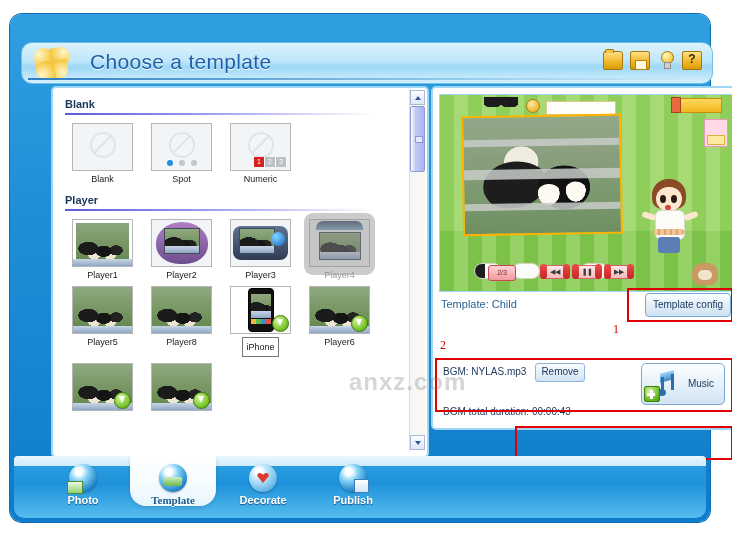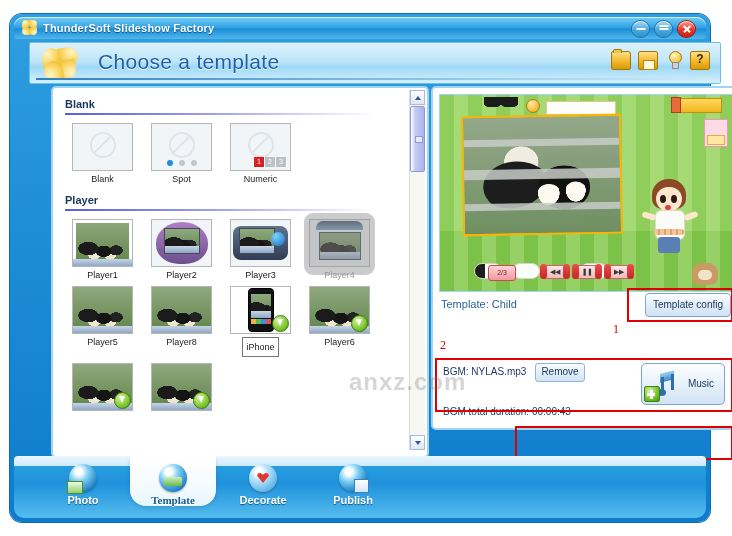--- a/index.html
+++ b/index.html
@@ -59,22 +59,22 @@
   .win-btn.min i{width:9px;height:2px;}
   .win-btn.max i{width:9px;height:2px;box-shadow:0 -3px 0 #fff;}
   .win-btn.close i{
     width:9px;height:1.6px;transform:translate(-50%,-50%) rotate(45deg);
     box-shadow:none;
   }
   .win-btn.close i+i{transform:translate(-50%,-50%) rotate(-45deg);}
 
   
   #header-band{
-    position:absolute;left:19px;top:28px;width:690px;height:40px;
-    border-radius:2px;
+    position:absolute;left:11px;top:28px;width:690px;height:40px;
+    border-radius:11px;
     background:linear-gradient(to bottom,#ddf2fc 0%,#bfe6fa 45%,#9ed8f6 60%,#d5f0fd 100%);
     border:1px solid #6fc0e8;
   }
   #header-band:after{
     content:"";position:absolute;left:6px;right:6px;bottom:3px;height:2px;
     background:linear-gradient(to right,#2e7fc4,#9fd2ef 70%,#cfe9f8);
   }
   .flower-lg{position:absolute;left:12px;top:4px;width:34px;height:30px;}
   .flower-lg span{width:19px;height:19px;}
   .flower-lg span:nth-child(1){left:0;top:1px;transform:rotate(-10deg);}
@@ -488,43 +488,20 @@
   #main-menu-arrow{
     position:absolute;right:12px;top:10px;width:0;height:0;
     border-top:8px solid transparent;border-bottom:8px solid transparent;border-left:14px solid #fff;
   }
 </style>
 </head>
 <body>
 
 <div id="app-window">
 
-  <div id="title-bar">
-    <div id="title-left">
-      <div class="flower-sm">
-        <span></span>
-          <span></span>
-          <span></span>
-          <span></span>
-      </div>
-      <div id="title-text">ThunderSoft Slideshow Factory</div>
-    </div>
-    <div id="win-buttons">
-      <div class="win-btn min">
-          <i></i>
-        </div>
-      <div class="win-btn max">
-          <i></i>
-        </div>
-      <div class="win-btn close">
-          <i></i>
-          <i></i>
-        </div>
-    </div>
-  </div>
 
   <div id="header-band">
     <div class="flower-lg">
       <span></span>
         <span></span>
         <span></span>
         <span></span>
     </div>
     <div id="page-title">Choose a template</div>
     <div id="tool-icons">

